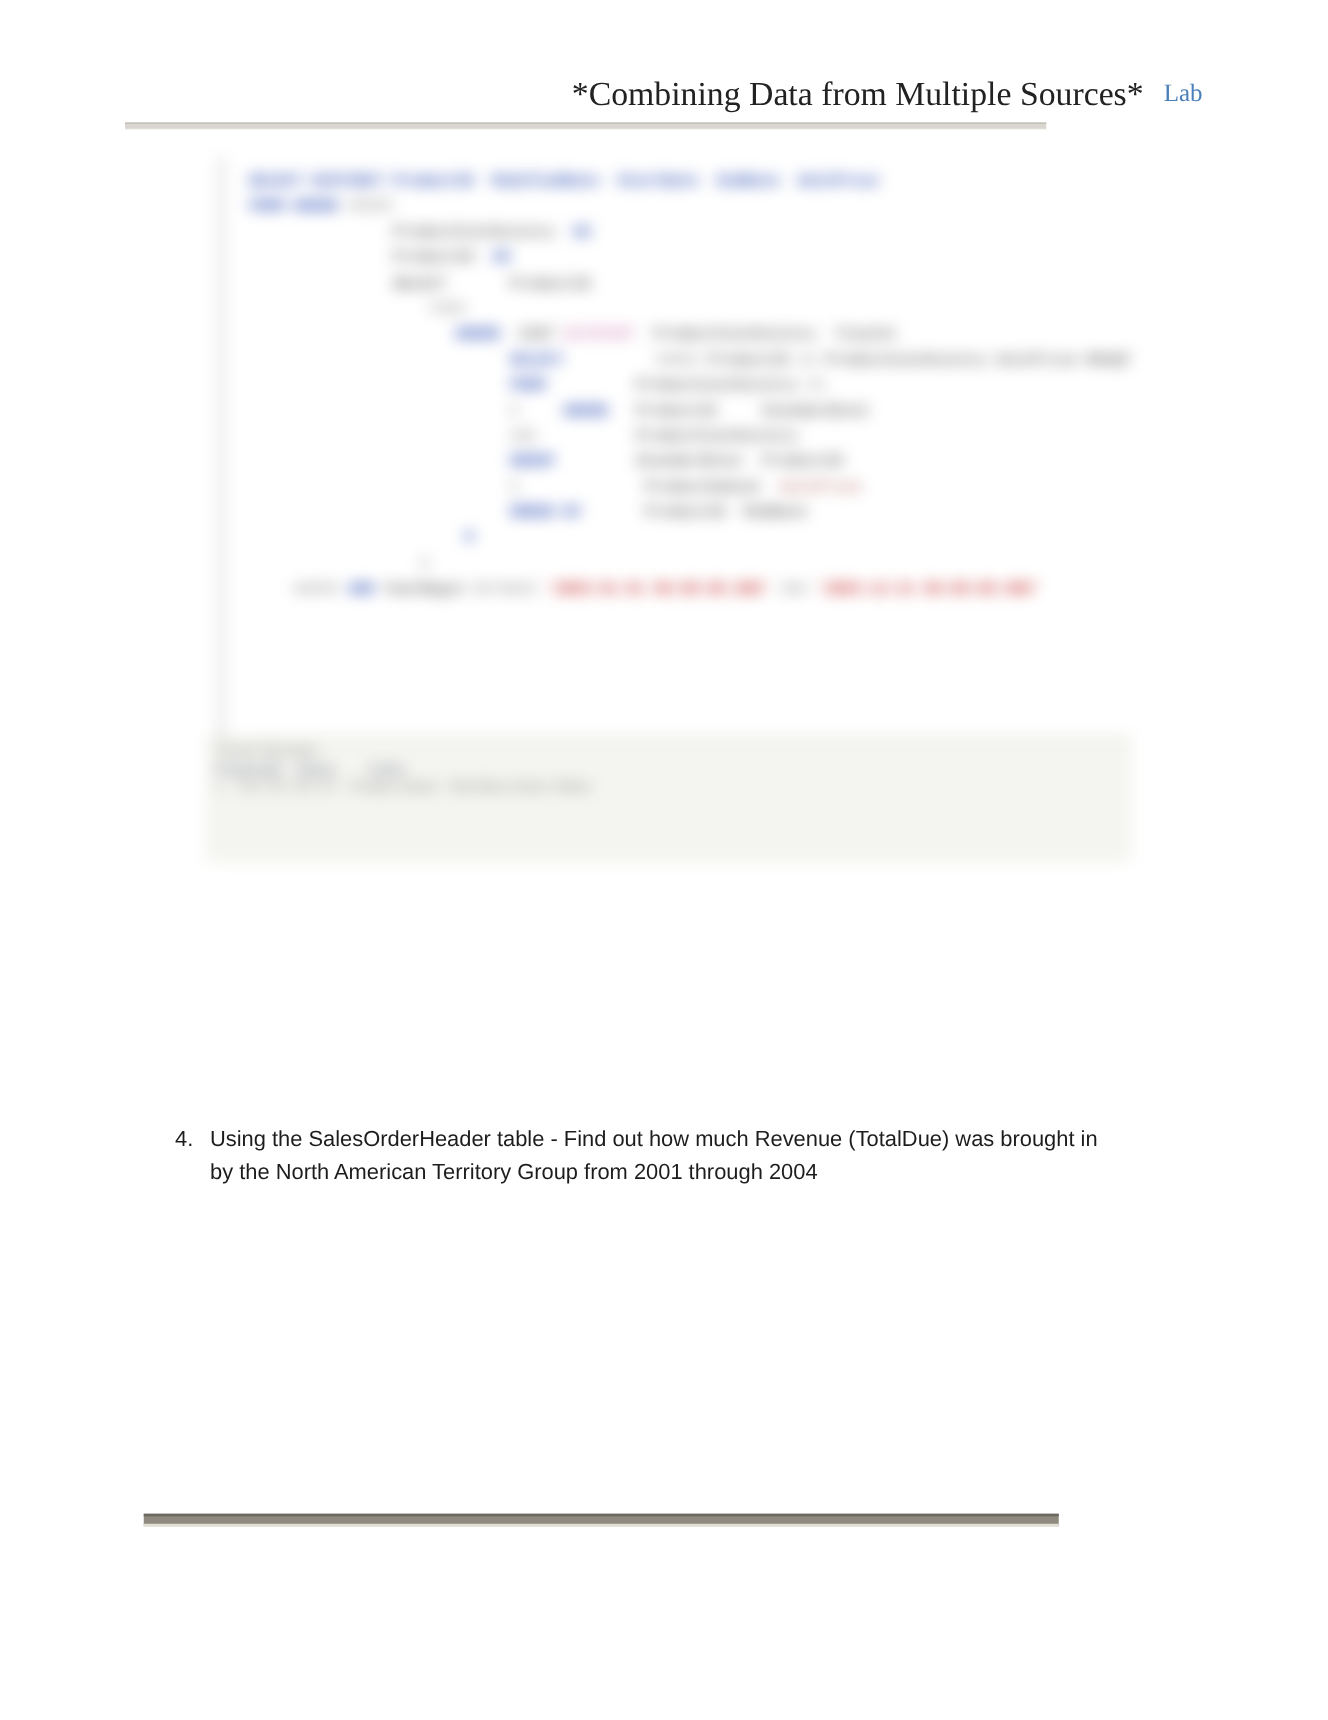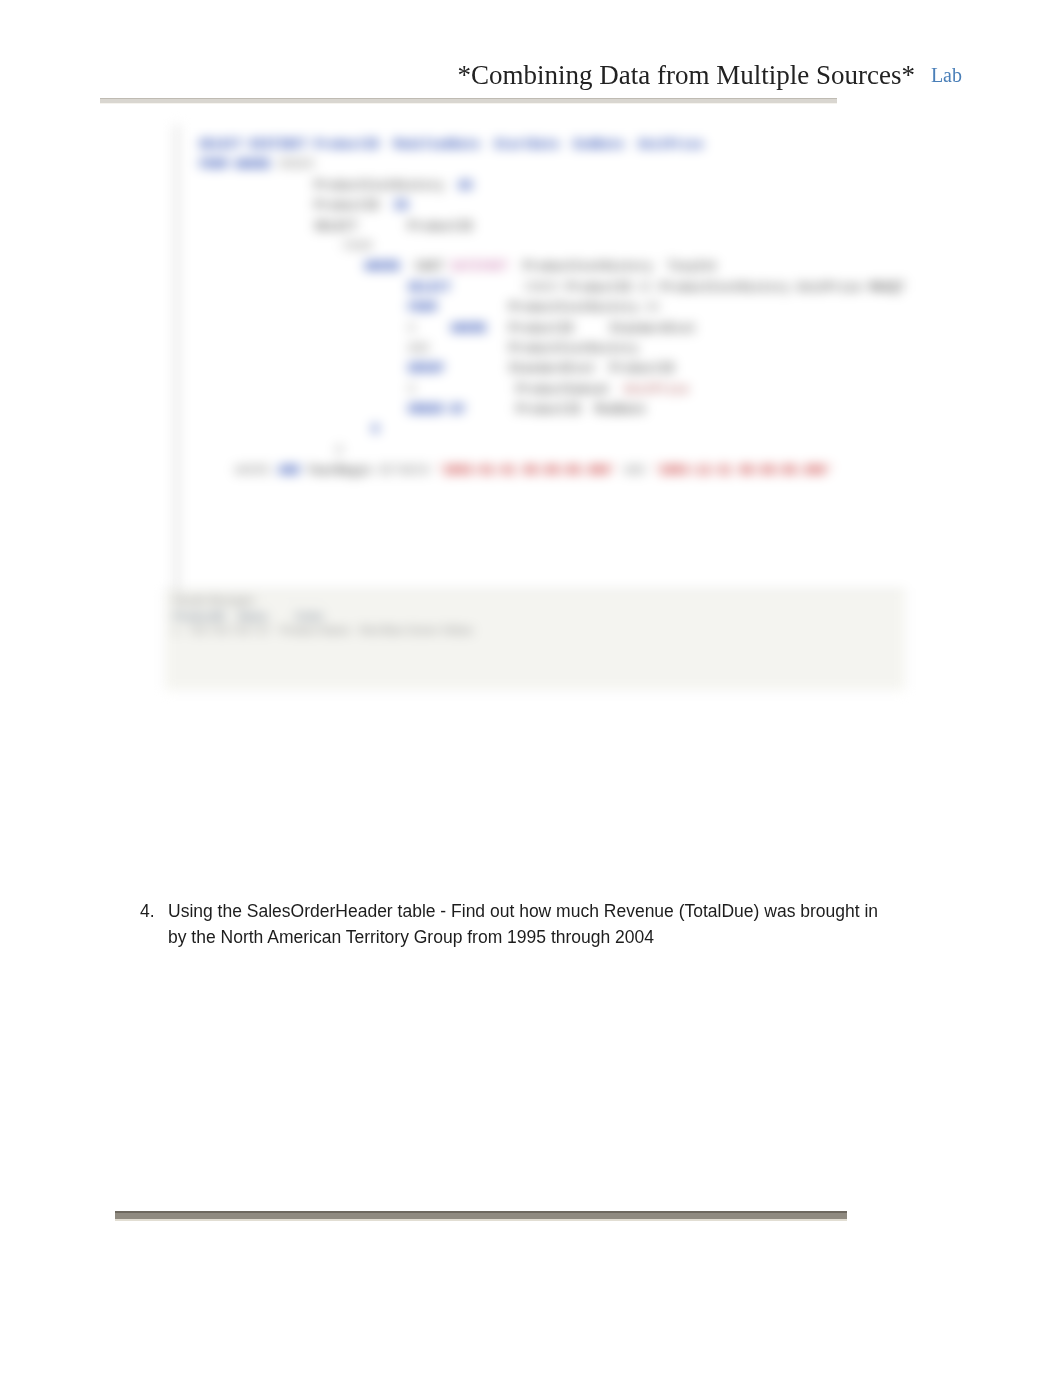--- a/index.html
+++ b/index.html
@@ -169,16 +169,16 @@
       <span>1</span>&nbsp;&nbsp;
       <span>710 715 716 717</span>&nbsp;&nbsp;
       <span>Product Name</span>&nbsp;&nbsp;
       <span>Red Blue Green Yellow</span>
     </div>
   </div>
 </div>
 
 <div class="question-wrap">
   <div class="q-num">4.</div>
-  <div class="q-text">Using the SalesOrderHeader table - Find out how much Revenue (TotalDue) was brought in by the North American Territory Group from 1995 through 2004</div>
+  <div class="q-text">Using the SalesOrderHeader table - Find out how much Revenue (TotalDue) was brought in by the North American Territory Group from 2001 through 2004</div>
 </div>
 
 <div class="bottom-bar"></div>
 
 </body></html>

